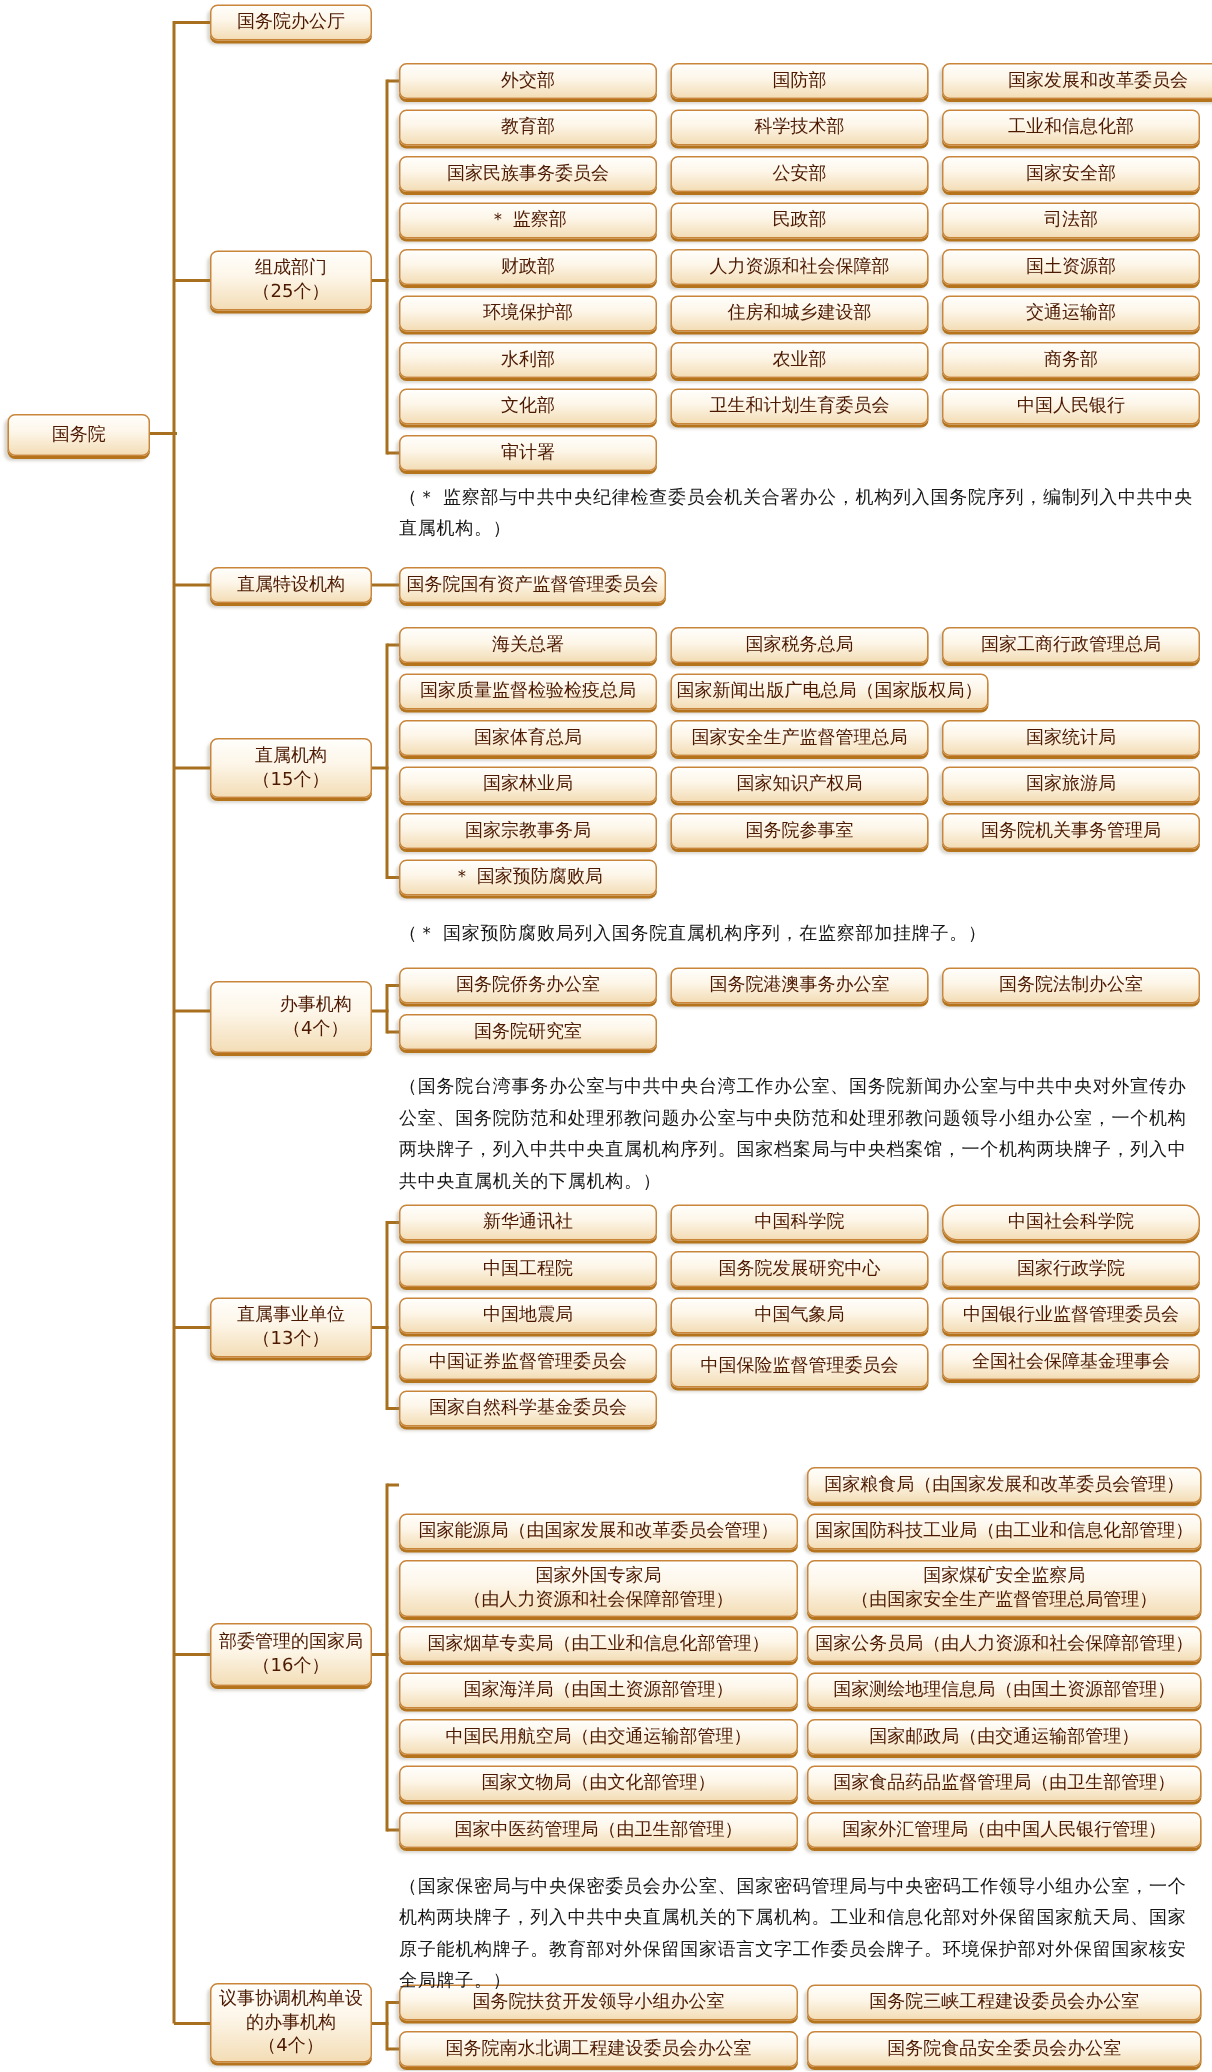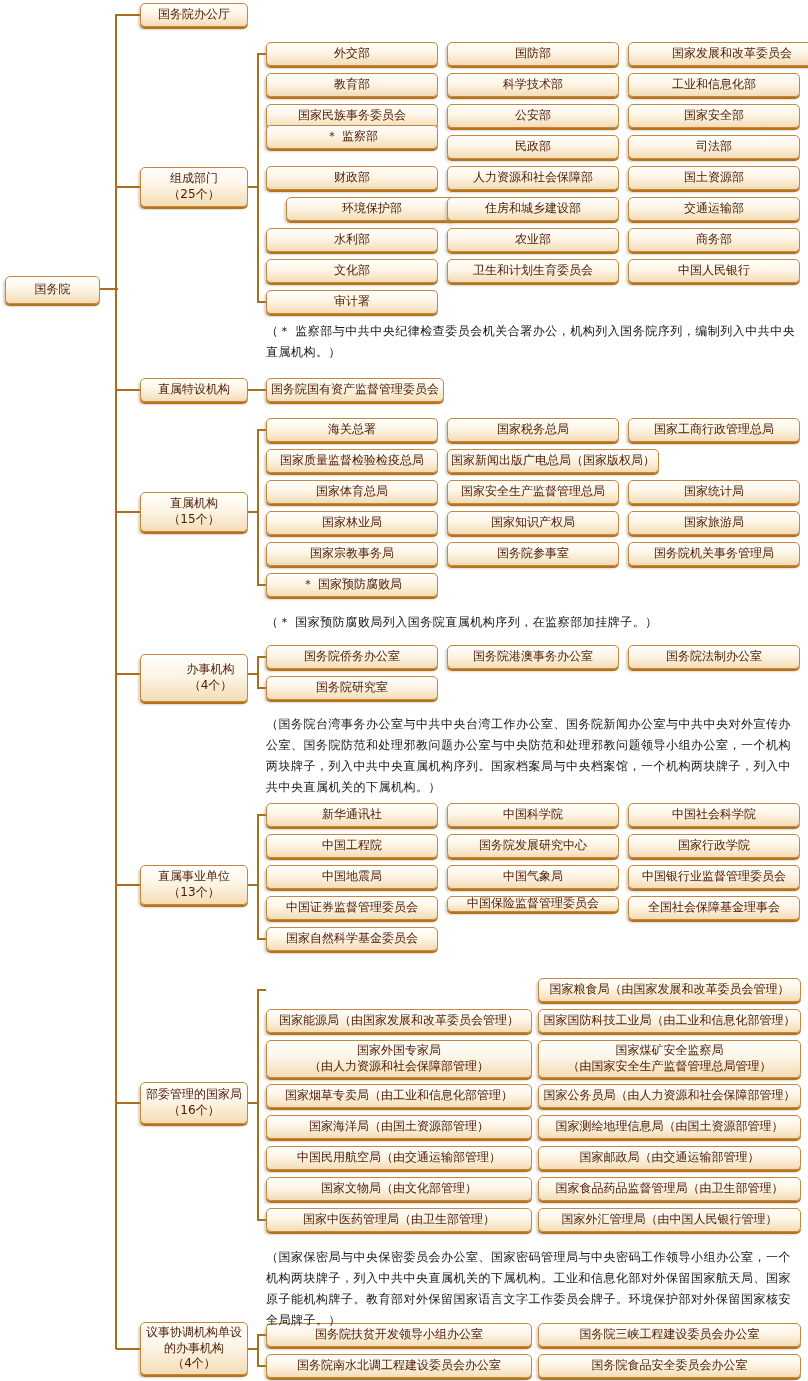--- a/index.html
+++ b/index.html
@@ -67,39 +67,39 @@
     </div>
     <div class="node" style="left: 266px; top: 104px; width: 172px; height: 24px;">
       <div class="l1">国家民族事务委员会</div>
     </div>
     <div class="node" style="left: 447px; top: 104px; width: 172px; height: 24px;">
       <div class="l1">公安部</div>
     </div>
     <div class="node" style="left: 628px; top: 104px; width: 172px; height: 24px;">
       <div class="l1">国家安全部</div>
     </div>
-    <div class="node" style="left: 266px; top: 125px; width: 172px; height: 24px;">
+    <div class="node" style="left: 266px; top: 135px; width: 172px; height: 24px;">
       <div class="l1">＊ 监察部</div>
     </div>
     <div class="node" style="left: 447px; top: 135px; width: 172px; height: 24px;">
       <div class="l1">民政部</div>
     </div>
     <div class="node" style="left: 628px; top: 135px; width: 172px; height: 24px;">
       <div class="l1">司法部</div>
     </div>
     <div class="node" style="left: 266px; top: 166px; width: 172px; height: 24px;">
       <div class="l1">财政部</div>
     </div>
     <div class="node" style="left: 447px; top: 166px; width: 172px; height: 24px;">
       <div class="l1">人力资源和社会保障部</div>
     </div>
     <div class="node" style="left: 628px; top: 166px; width: 172px; height: 24px;">
       <div class="l1">国土资源部</div>
     </div>
-    <div class="node" style="left: 266px; top: 197px; width: 172px; height: 24px; margin-left: 20px;">
+    <div class="node" style="left: 266px; top: 197px; width: 172px; height: 24px;">
       <div class="l1">环境保护部</div>
     </div>
     <div class="node" style="left: 447px; top: 197px; width: 172px; height: 24px;">
       <div class="l1">住房和城乡建设部</div>
     </div>
     <div class="node" style="left: 628px; top: 197px; width: 172px; height: 24px;">
       <div class="l1">交通运输部</div>
     </div>
     <div class="node" style="left: 266px; top: 228px; width: 172px; height: 24px;">
       <div class="l1">水利部</div>
@@ -213,21 +213,21 @@
     <div class="ln" style="left: 248px; top: 884px; width: 11px; height: 2px;"></div>
     <div class="ln" style="left: 257px; top: 814px; width: 2px; height: 126px;"></div>
     <div class="ln" style="left: 258px; top: 814px; width: 8px; height: 2px;"></div>
     <div class="ln" style="left: 258px; top: 938px; width: 8px; height: 2px;"></div>
     <div class="node" style="left: 266px; top: 803px; width: 172px; height: 24px;">
       <div class="l1">新华通讯社</div>
     </div>
     <div class="node" style="left: 447px; top: 803px; width: 172px; height: 24px;">
       <div class="l1">中国科学院</div>
     </div>
-    <div class="node" style="left: 628px; top: 803px; width: 172px; height: 24px;">
+    <div class="node" style="left: 628px; top: 803px; width: 172px; height: 24px; border-radius: 10px;">
       <div class="l1">中国社会科学院</div>
     </div>
     <div class="node" style="left: 266px; top: 834px; width: 172px; height: 24px;">
       <div class="l1">中国工程院</div>
     </div>
     <div class="node" style="left: 447px; top: 834px; width: 172px; height: 24px;">
       <div class="l1">国务院发展研究中心</div>
     </div>
     <div class="node" style="left: 628px; top: 834px; width: 172px; height: 24px;">
       <div class="l1">国家行政学院</div>
@@ -237,21 +237,21 @@
     </div>
     <div class="node" style="left: 447px; top: 865px; width: 172px; height: 24px;">
       <div class="l1">中国气象局</div>
     </div>
     <div class="node" style="left: 628px; top: 865px; width: 172px; height: 24px;">
       <div class="l1">中国银行业监督管理委员会</div>
     </div>
     <div class="node" style="left: 266px; top: 896px; width: 172px; height: 24px;">
       <div class="l1">中国证券监督管理委员会</div>
     </div>
-    <div class="node" style="left: 447px; top: 896px; width: 172px; height: 16px;">
+    <div class="node" style="left: 447px; top: 896px; width: 172px; height: 29px;">
       <div class="l1">中国保险监督管理委员会</div>
     </div>
     <div class="node" style="left: 628px; top: 896px; width: 172px; height: 24px;">
       <div class="l1">全国社会保障基金理事会</div>
     </div>
     <div class="node" style="left: 266px; top: 927px; width: 172px; height: 24px;">
       <div class="l1">国家自然科学基金委员会</div>
     </div>
     <div class="node" style="left: 140px; top: 1082px; width: 108px; height: 42px;">
       <div class="l1">部委管理的国家局</div>

